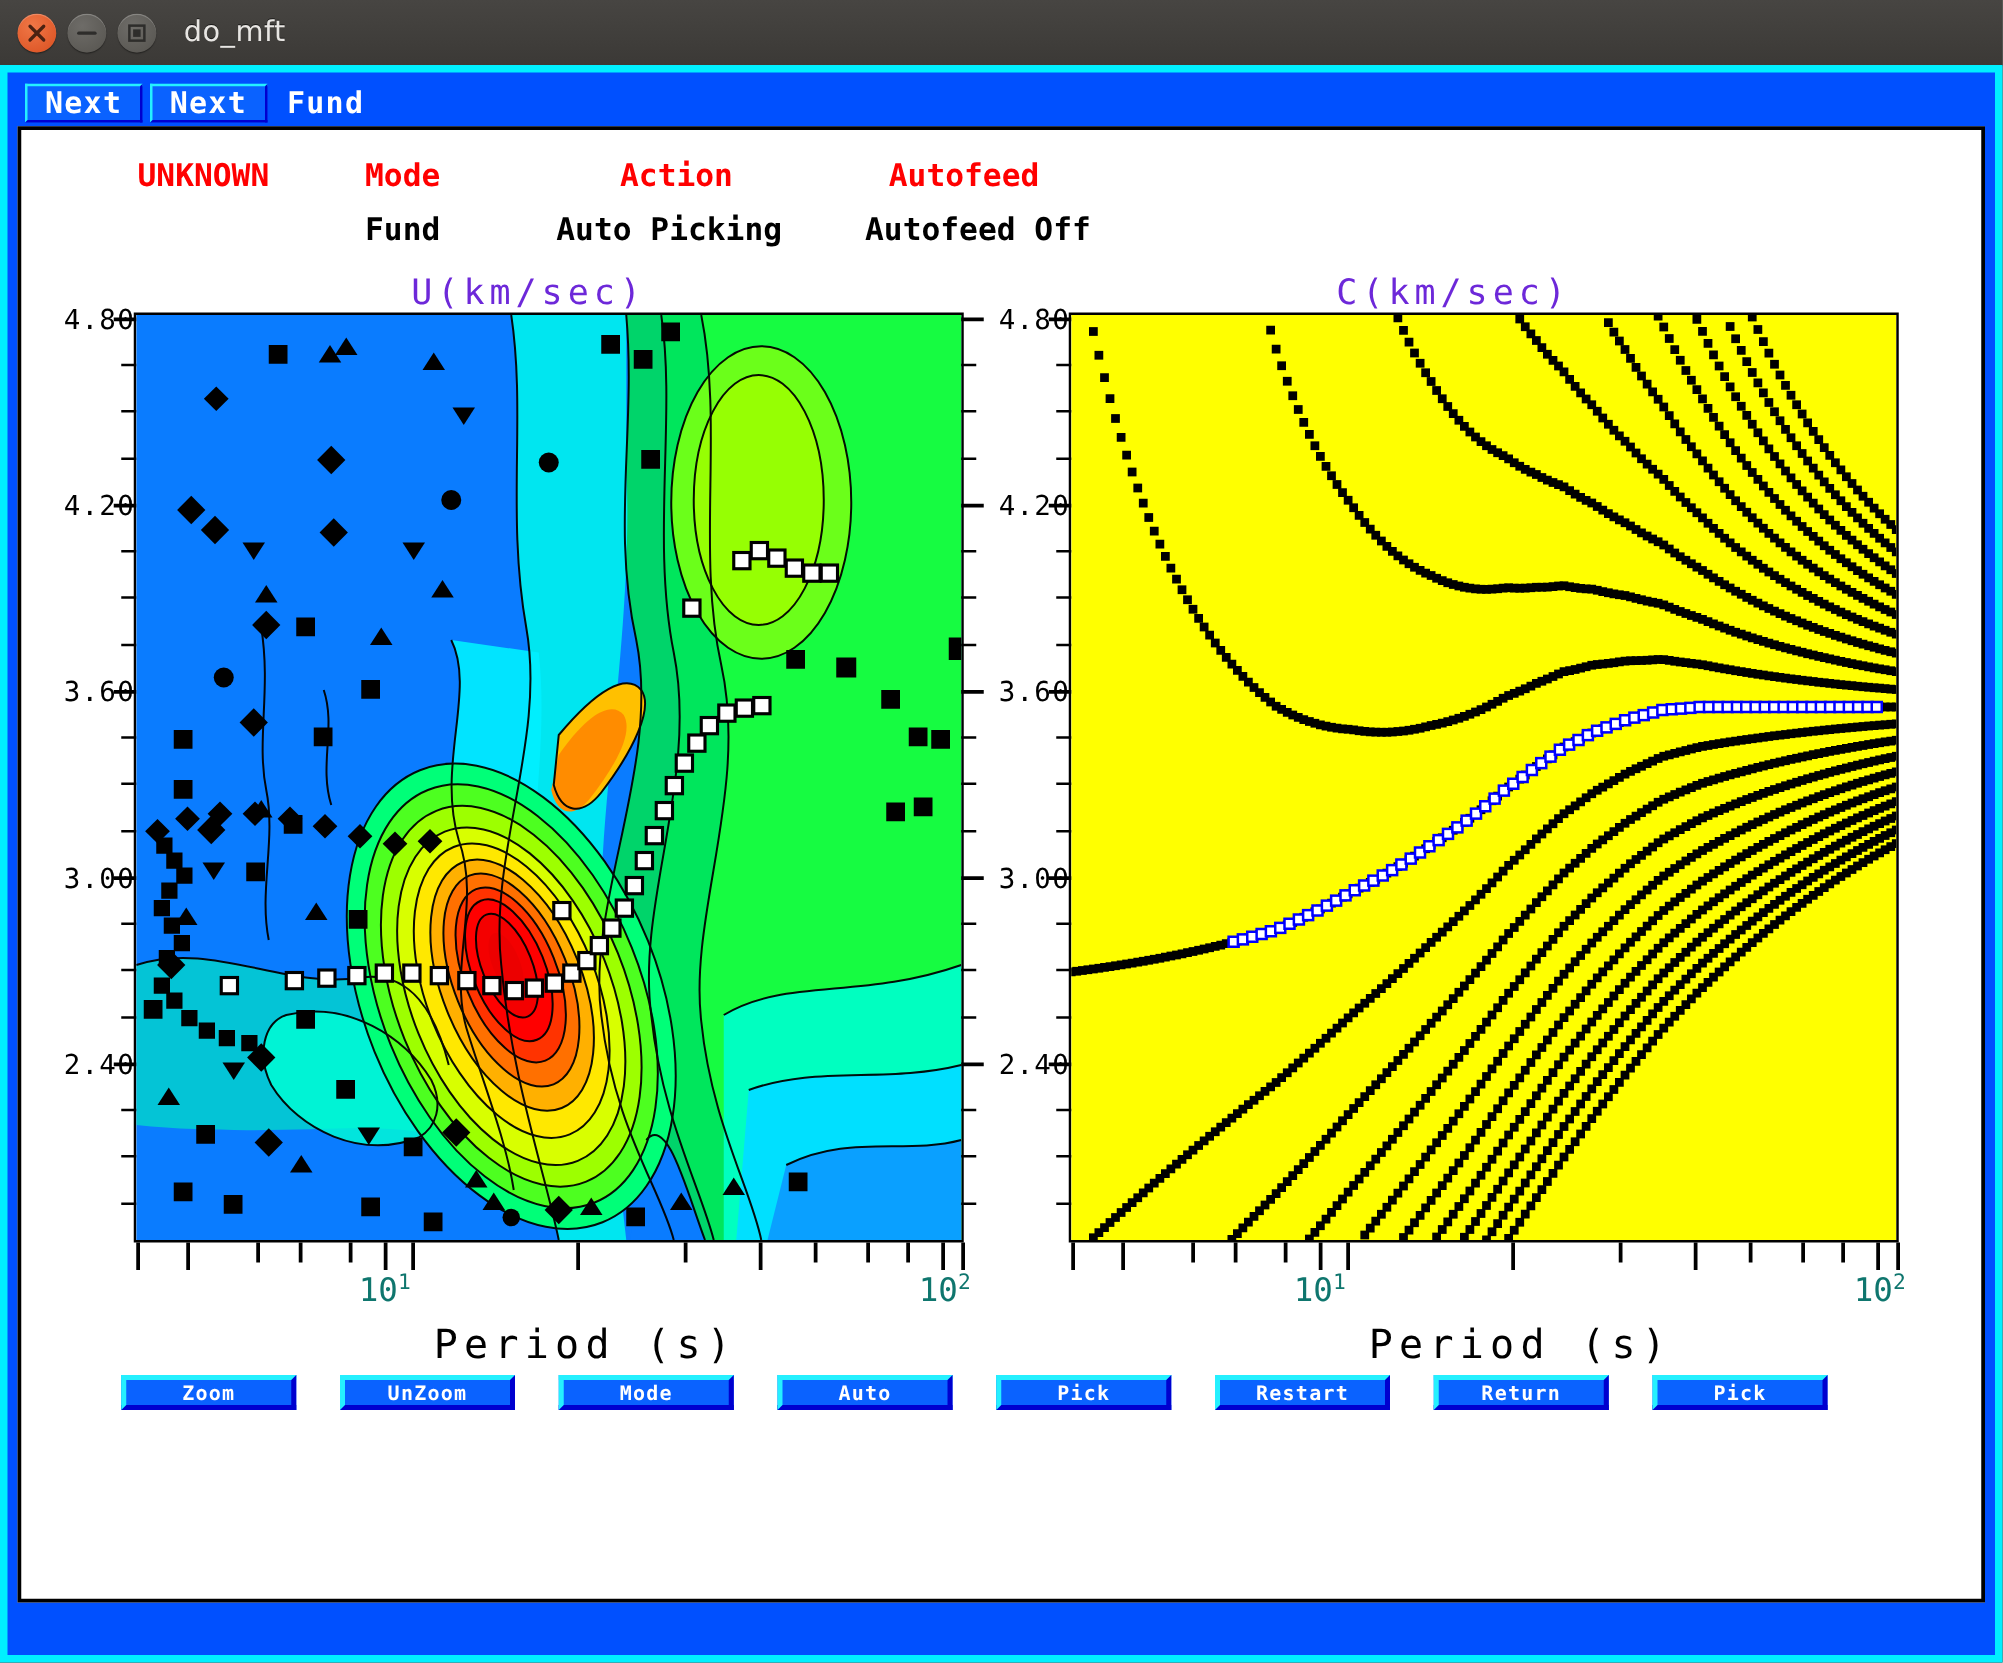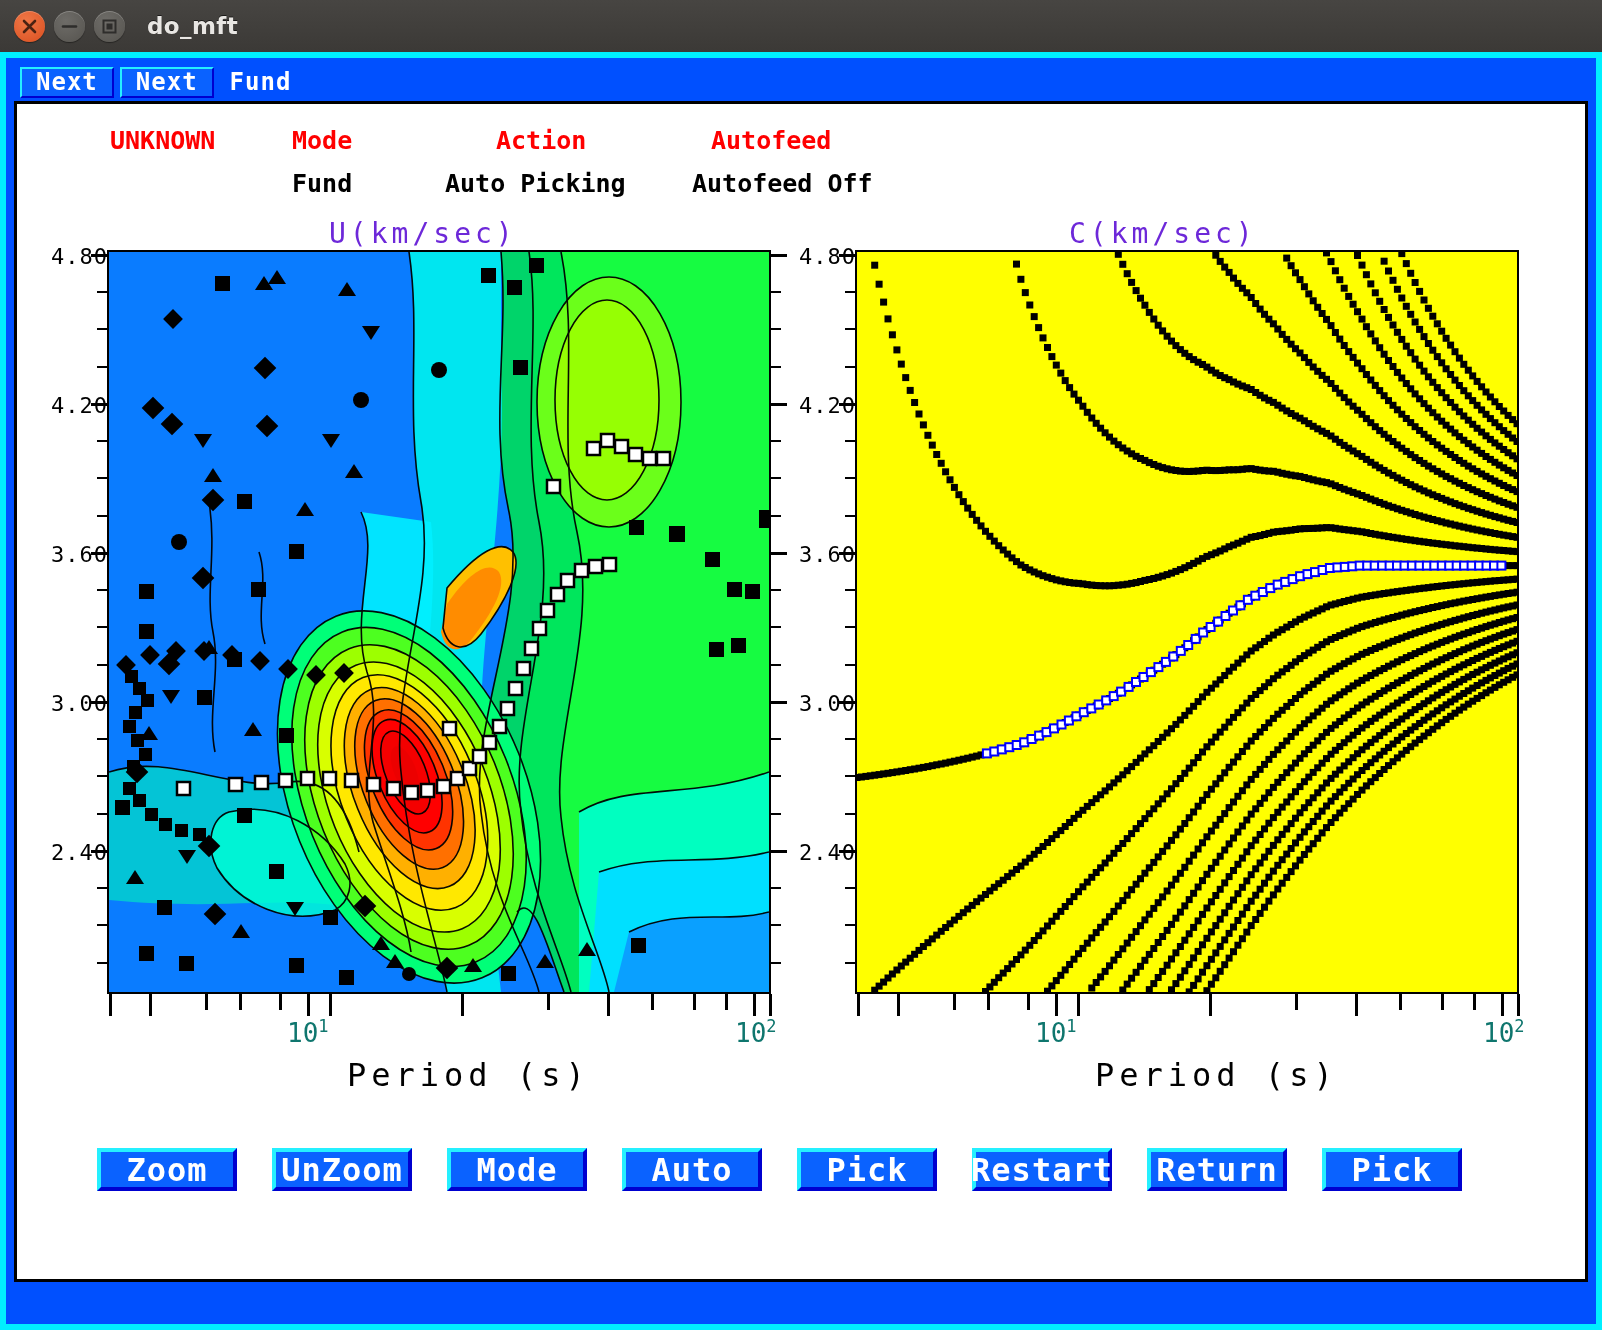--- a/index.html
+++ b/index.html
@@ -14,21 +14,21 @@
     display:flex;align-items:center;
   }
   .wbtns{display:flex;align-items:center;gap:9px;margin-left:14px;}
   .wbtn{width:31px;height:31px;border-radius:50%;position:relative;
         box-shadow:inset 0 1px 0 rgba(255,255,255,.22), 0 1px 1px rgba(0,0,0,.4);}
   .wbtn.close{background:radial-gradient(circle at 38% 32%, #f07746, #d94f20);}
   .wbtn.min{background:radial-gradient(circle at 38% 32%, #6e6c68, #56544f);}
   .wbtn.max{background:radial-gradient(circle at 38% 32%, #6e6c68, #56544f);}
   .wbtn svg{position:absolute;left:0;top:0;}
   .wtitle{margin-left:22px;color:#e8e6e3;font-family:"DejaVu Sans",sans-serif;
-          font-weight:bold;font-size:23px;letter-spacing:.4px;
+          font-weight:normal;font-size:23px;letter-spacing:.4px;
           text-shadow:0 -1px 0 rgba(0,0,0,.6);}
 
   
   .app-outer{position:absolute;left:0;top:52px;width:1602px;height:1278px;
              background:#00f0ff;box-sizing:border-box;padding:6px;}
   .app-mid{width:100%;height:100%;background:#0050ff;box-sizing:border-box;
            padding:5px 8px 8px 8px;}
 
   
   .menubar{height:38px;background:#0050ff;display:flex;align-items:center;
@@ -59,25 +59,25 @@
               font-family:"DejaVu Sans Mono",monospace;letter-spacing:1px;}
   .tick{position:absolute;background:#000;}
   .xlabel{position:absolute;font-size:32px;color:#000;letter-spacing:5px;
           white-space:nowrap;font-family:"DejaVu Sans Mono",monospace;}
   .expo{position:absolute;font-size:26px;color:#0f766e;white-space:nowrap;
         font-family:"DejaVu Sans Mono",monospace;}
   .expo sup{font-size:17px;vertical-align:super;}
 
   
   .btnrow{position:absolute;display:flex;}
-  .pbtn{height:43px;background:#0a62ff;border-top:4px solid #25f0ff;
+  .pbtn{height:28px;background:#0a62ff;border-top:4px solid #25f0ff;
         border-left:4px solid #25f0ff;border-right:4px solid #0000cf;
-        border-bottom:4px solid #0000cf;color:#fff;font-size:32px;font-weight:bold;
+        border-bottom:4px solid #0000cf;color:#fff;font-size:16px;font-weight:bold;
         display:flex;align-items:center;justify-content:center;box-sizing:border-box;
-        letter-spacing:1px;font-family:"DejaVu Sans Mono",monospace;margin-top:48px;}
+        letter-spacing:1px;font-family:"DejaVu Sans Mono",monospace;}
 
   svg{display:block;}
 </style>
 </head>
 <body>
 
 <div class="titlebar">
   <div class="wbtns">
     <div class="wbtn close">
       <svg width="31" height="31" viewBox="0 0 31 31">

